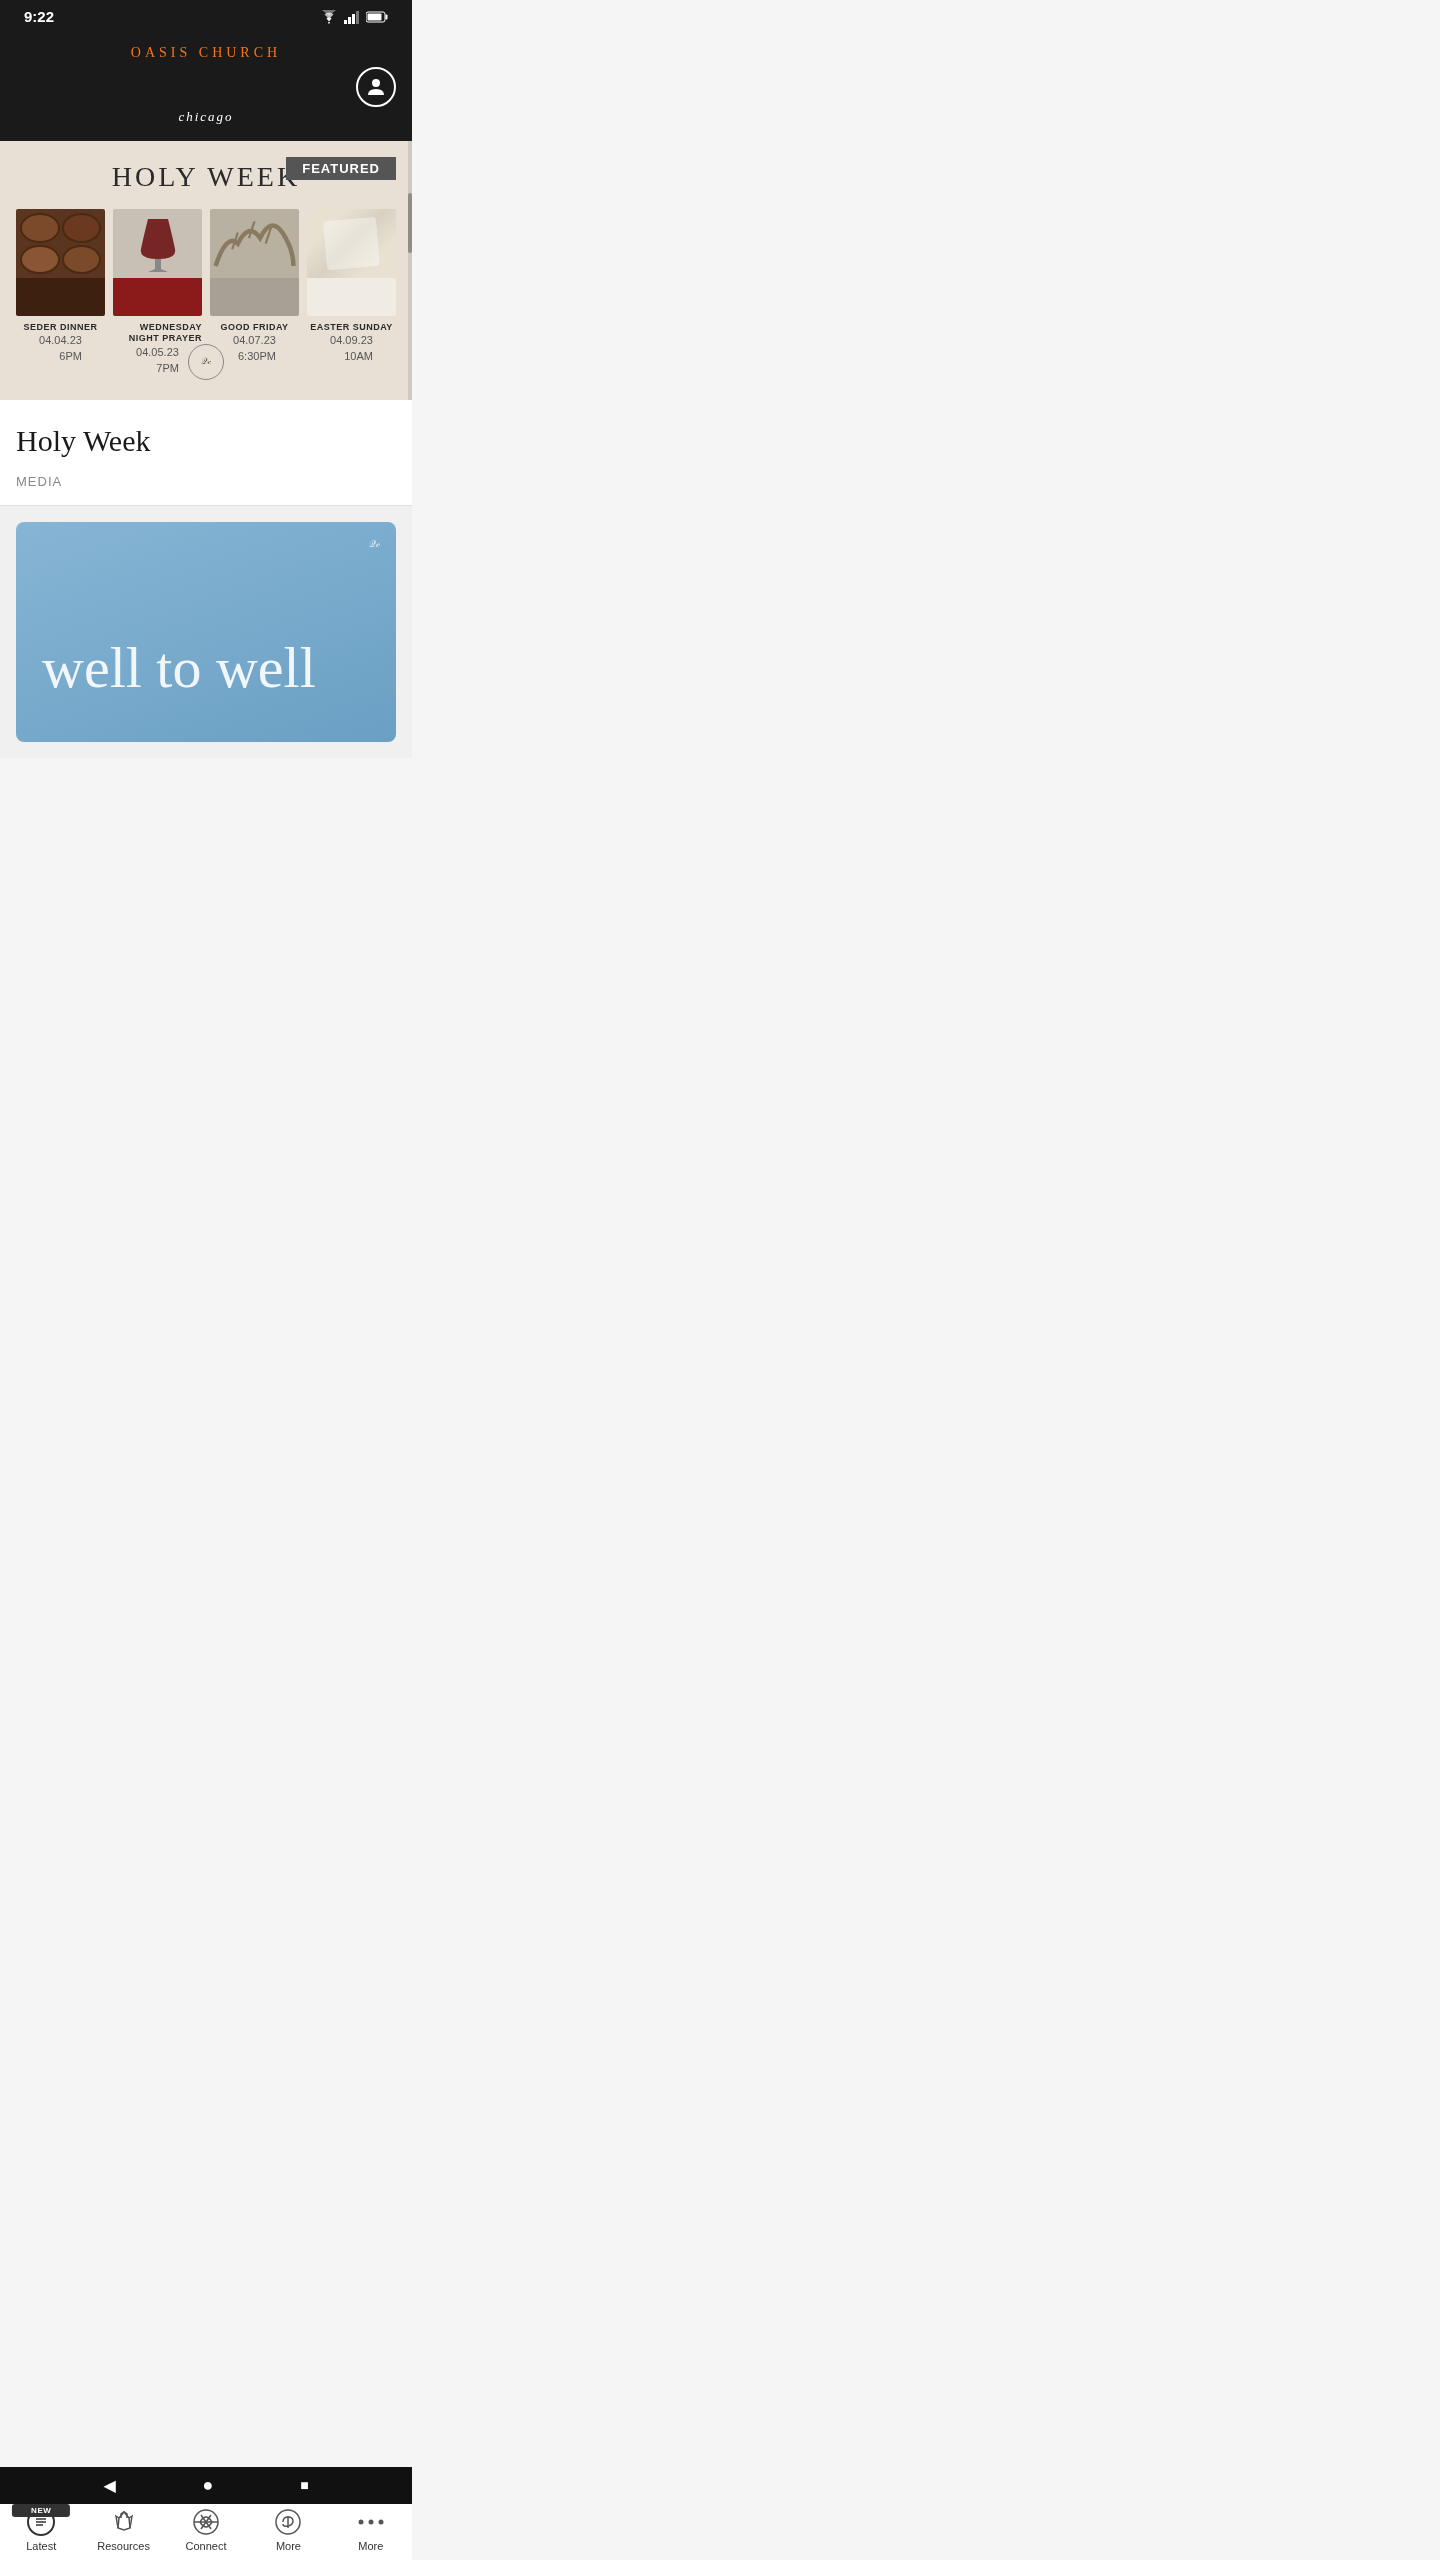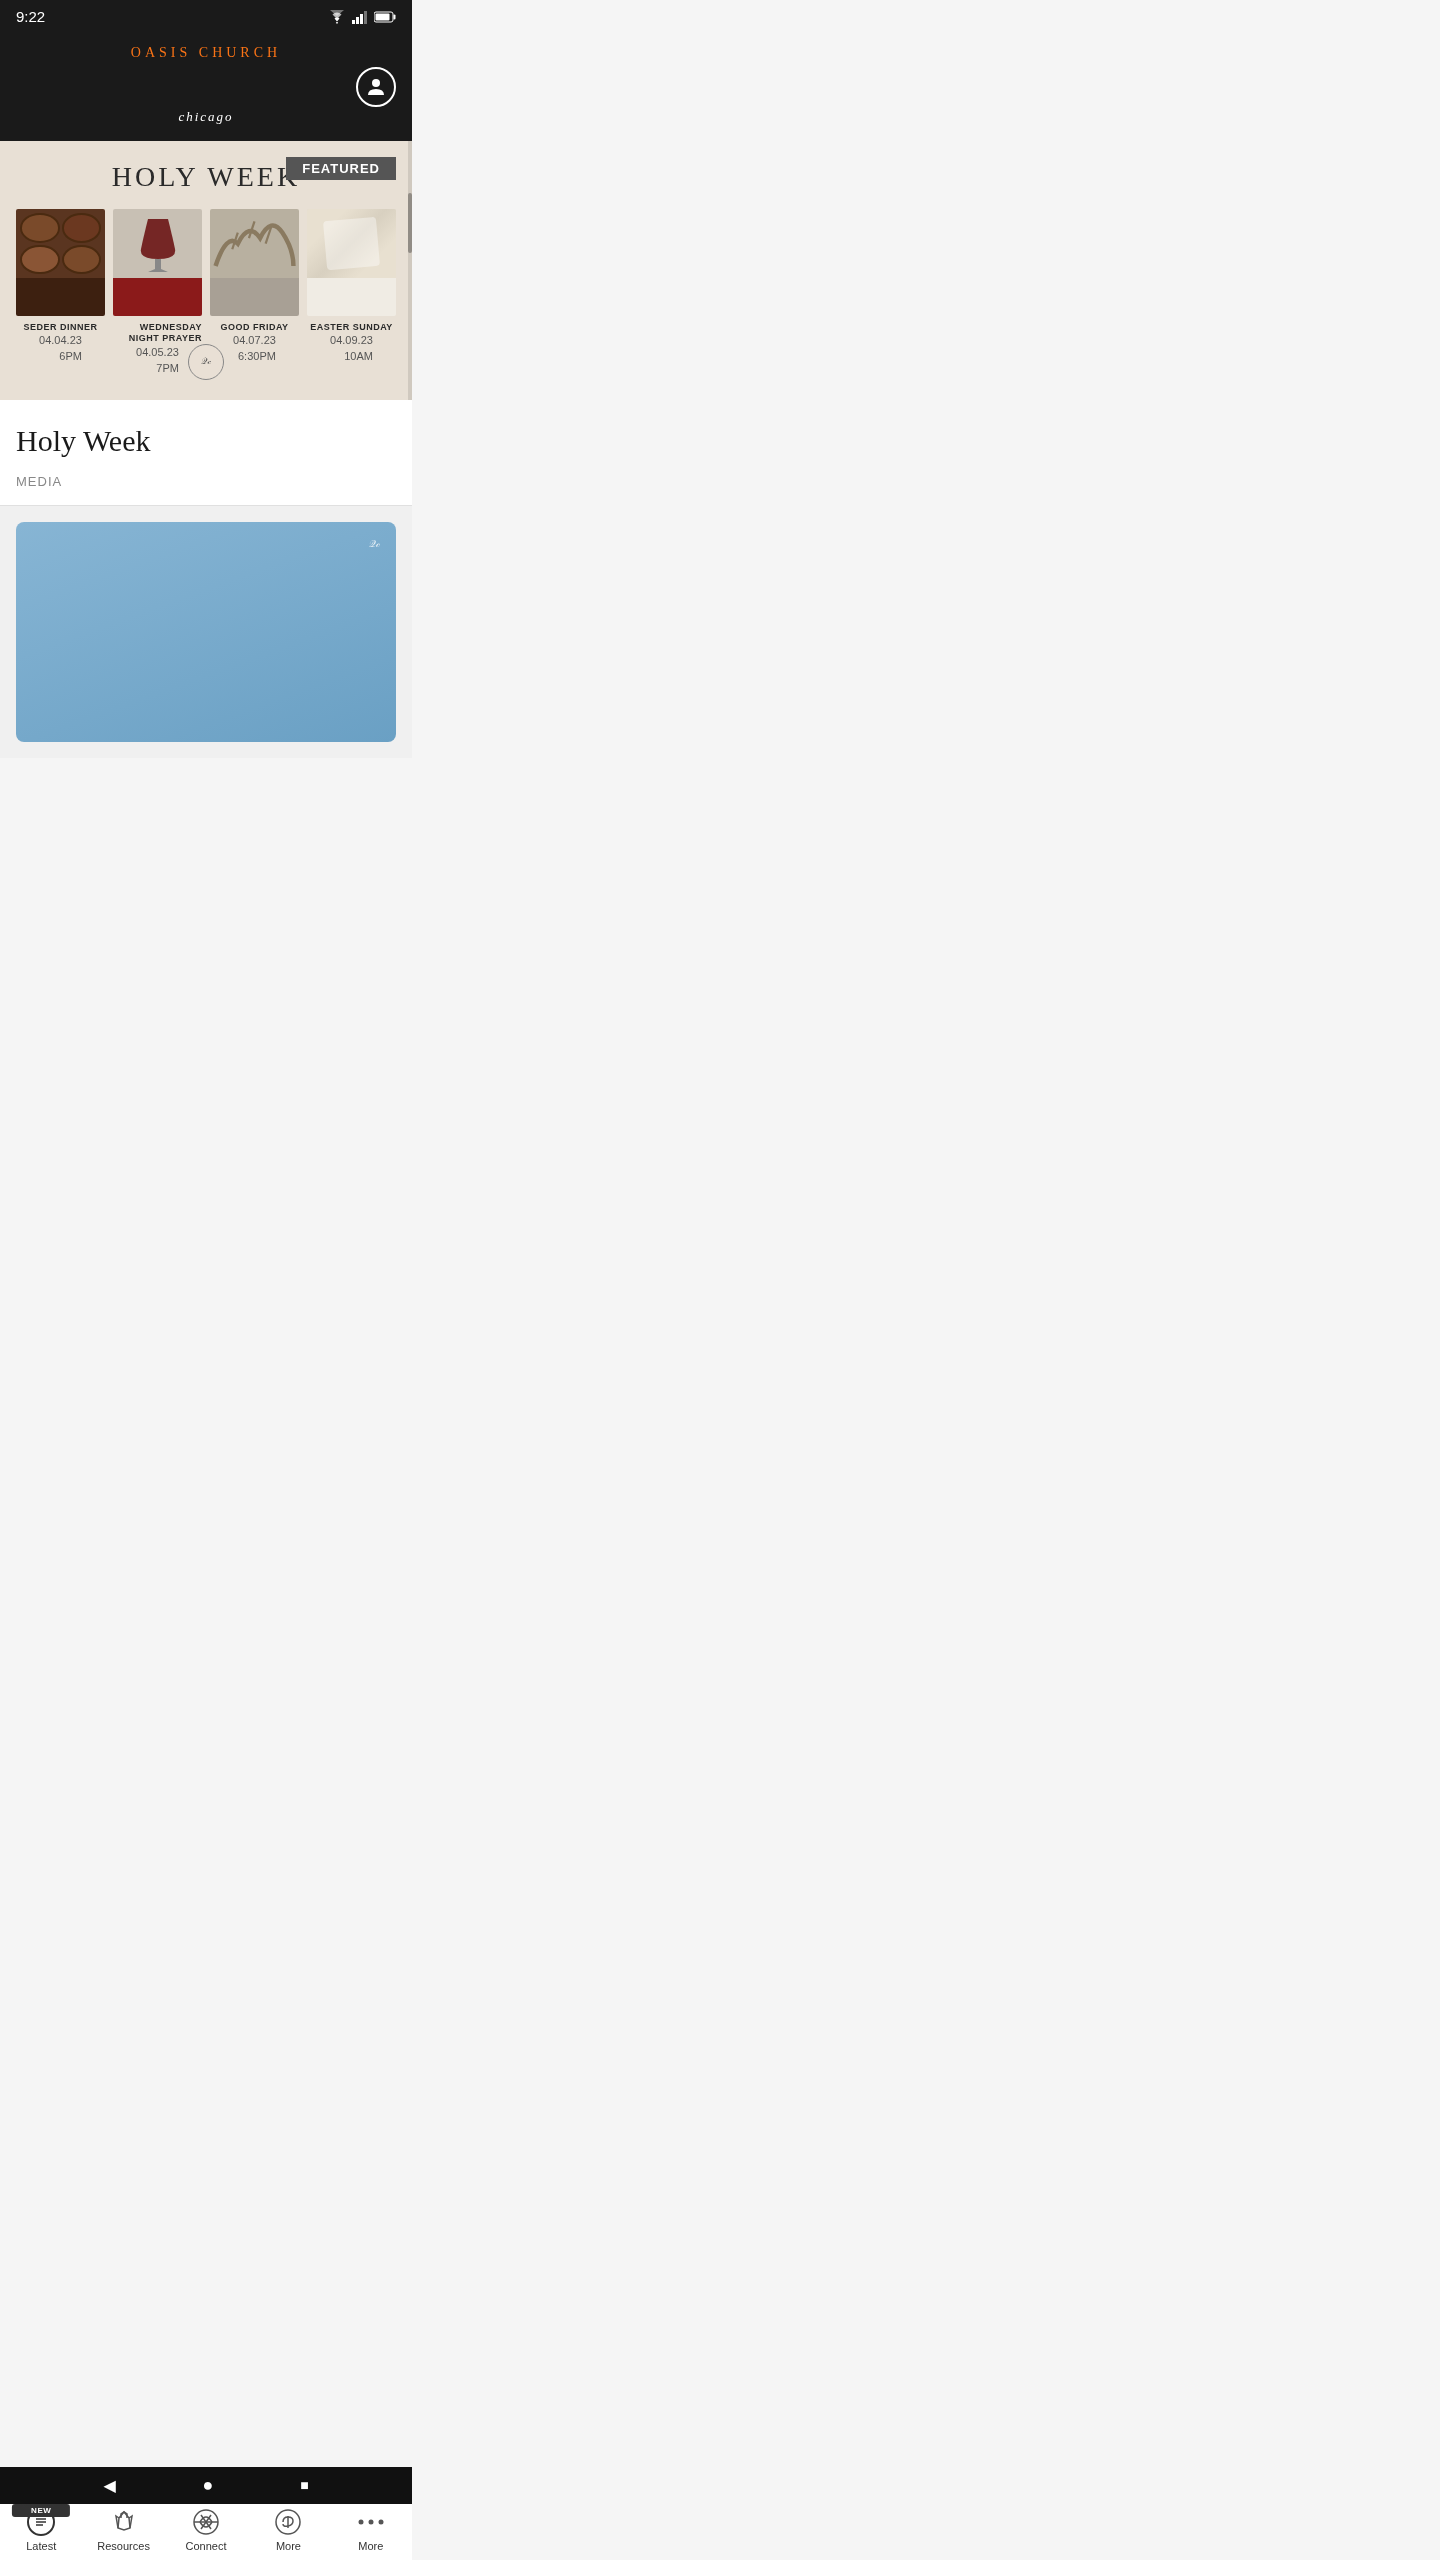--- a/index.html
+++ b/index.html
@@ -13,24 +13,24 @@
       overflow-x: hidden;
     }
 
     
     .status-bar {
       background: #1a1a1a;
       color: white;
       display: flex;
       justify-content: space-between;
       align-items: center;
-      padding: 8px 16px;
+      padding: 8px 24px;
       font-size: 15px;
       font-family: sans-serif;
-      font-weight: normal;
+      font-weight: bold;
     }
 
     .status-icons {
       display: flex;
       align-items: center;
       gap: 6px;
     }
 
     
     .header {
@@ -442,20 +442,26 @@
 <div class="main-content">
   <h1 class="section-title">Holy Week</h1>
   <div class="section-label">MEDIA</div>
 </div>
 
 <div style="height:1px;background:#e0e0e0;"></div>
 
 <div class="media-section">
   <div class="media-card" style="background: linear-gradient(160deg, #87b5d4 0%, #6aa0c4 100%);">
     <div class="oc-badge-media">𝒬𝒸</div>
+    <div class="media-card-text">
+      <svg width="320" height="120" viewBox="0 0 320 120">
+
+        <text x="10" y="90" font-family="'Brush Script MT', cursive" font-size="58" fill="white" opacity="0.9">well to well</text>
+      </svg>
+    </div>
   </div>
 </div>
 
 <div style="height: 120px;"></div>
 
 <div class="bottom-nav">
 
   <div class="nav-item">
     <div class="nav-icon">
       <div class="new-badge">NEW</div>

